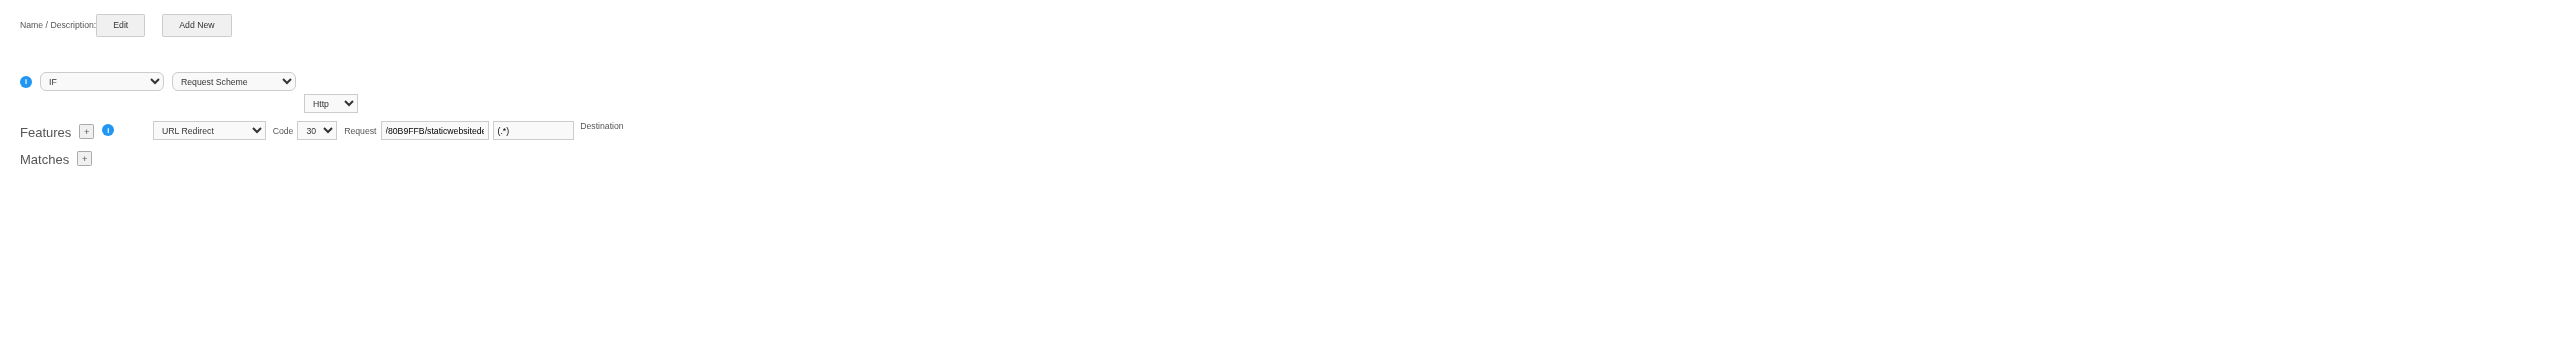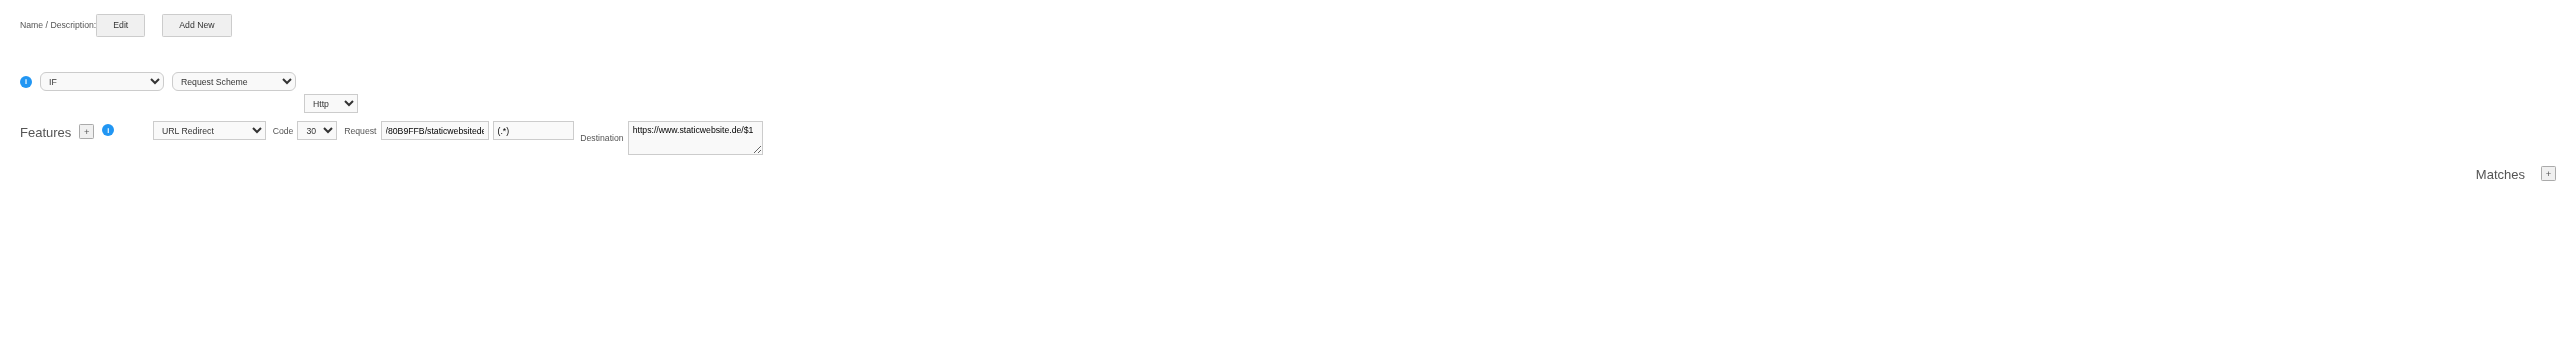--- a/index.html
+++ b/index.html
@@ -216,22 +216,21 @@
       border: 0.7px solid #ccc;
       padding: 2.7px 4px;
       font-size: 8.7px;
       background: #f9f9f9;
       resize: both;
     }
 
     .matches-row {
       display: flex;
       align-items: center;
-      gap: 16px;
-      justify-content: flex-end;
+      gap: 8px;
     }
   </style>
 </head>
 <body>
 
 <div class="top-row">
   <div class="name-desc-group">
     <span class="name-label">Name / Description:</span>
   </div>
   <div class="top-buttons">
@@ -271,21 +270,20 @@
           <option>301</option>
         </select>
       </div>
       <div class="field-group">
         <span class="field-label">Request</span>
         <input class="source-input" type="text" value="/80B9FFB/staticwebsitede/" style="">
         <input class="regex-input" type="text" value="(.*)" style="">
       </div>
       <div class="field-group">
         <span class="field-label">Destination</span>
-        <textarea class="destination-textarea" style="">https://www.staticwebsite.de/$1</textarea>
       </div>
     </div>
   </div>
 
   <div class="matches-row">
     <span class="section-label">Matches</span>
     <div class="plus-btn">+</div>
   </div>
 
 </div>

